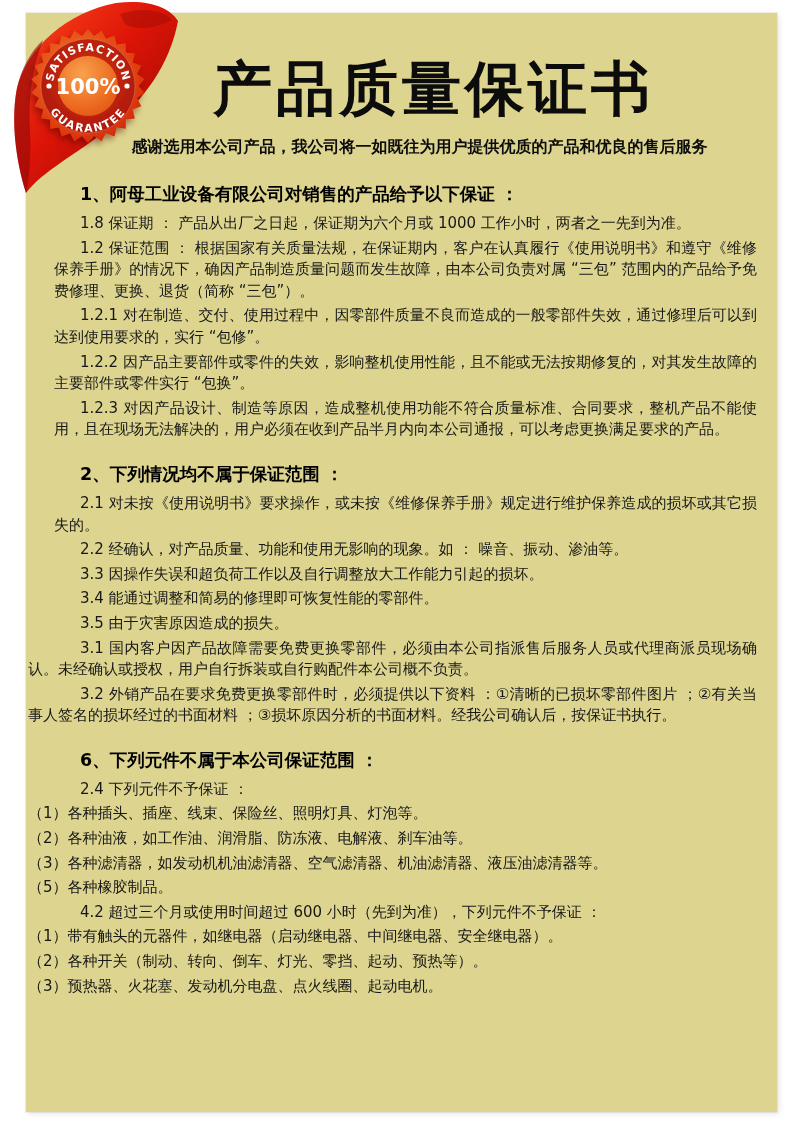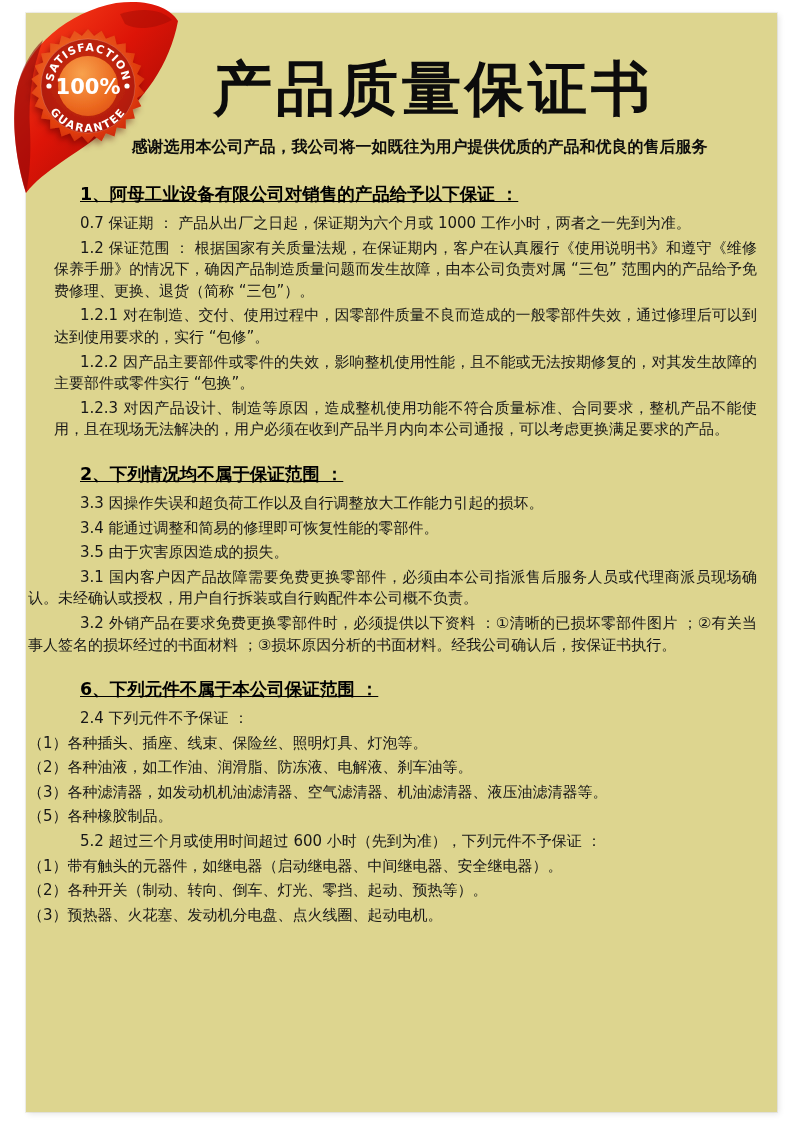--- a/index.html
+++ b/index.html
@@ -25,21 +25,21 @@
     color:#0c0c0c;white-space:nowrap;
   }
   .subtitle{
     margin:14px 0 0;padding-left:36px;text-align:center;
     font-size:16px;line-height:24px;font-weight:bold;color:#0c0c0c;
   }
 
   .sections{margin-top:0;}
   .sec-heading{
     font-size:17.5px;line-height:26px;font-weight:bold;color:#000;
-    margin:20px 0 6px;padding-left:26px;text-decoration:underline;
+    margin:20px 0 6px;padding-left:26px;
   }
   .section:first-child .sec-heading{margin-top:22px;}
 
   .para{
     margin:0 0 3px;font-size:15px;line-height:21.6px;
     text-align:justify;color:#171717;
   }
   .p-num{text-indent:26px;}
   .p-flush{margin-left:-26px;text-indent:0;}
   
@@ -55,31 +55,33 @@
 <div class="page">
 
   <div class="sheet">
     <h1 class="doc-title">产品质量保证书</h1>
     <p class="subtitle">感谢选用本公司产品，我公司将一如既往为用户提供优质的产品和优良的售后服务</p>
     <div class="content">
       <div class="sections">
   <section class="section">
     <h2 class="sec-heading">1、阿母工业设备有限公司对销售的产品给予以下保证 ：</h2>
     <div class="sec-paras">
-              <p class="para p-num">0.7 保证期 ： 产品从出厂之日起，保证期为六个月或 1000 工作小时，两者之一先到为准。</p>
+              <p class="para p-num">1.8 保证期 ： 产品从出厂之日起，保证期为六个月或 1000 工作小时，两者之一先到为准。</p>
               <p class="para p-num">1.2 保证范围 ： 根据国家有关质量法规，在保证期内，客户在认真履行《使用说明书》和遵守《维修保养手册》的情况下，确因产品制造质量问题而发生故障，由本公司负责对属 “三包” 范围内的产品给予免费修理、更换、退货（简称 “三包”）。</p>
               <p class="para p-num">1.2.1 对在制造、交付、使用过程中，因零部件质量不良而造成的一般零部件失效，通过修理后可以到达到使用要求的，实行 “包修”。</p>
               <p class="para p-num">1.2.2 因产品主要部件或零件的失效，影响整机使用性能，且不能或无法按期修复的，对其发生故障的主要部件或零件实行 “包换”。</p>
               <p class="para p-num">1.2.3 对因产品设计、制造等原因，造成整机使用功能不符合质量标准、合同要求，整机产品不能使用，且在现场无法解决的，用户必须在收到产品半月内向本公司通报，可以考虑更换满足要求的产品。</p>
             </div>
   </section>
 
   <section class="section">
     <h2 class="sec-heading">2、下列情况均不属于保证范围 ：</h2>
     <div class="sec-paras">
+              <p class="para p-num">2.1 对未按《使用说明书》要求操作，或未按《维修保养手册》规定进行维护保养造成的损坏或其它损失的。</p>
+              <p class="para p-num">2.2 经确认，对产品质量、功能和使用无影响的现象。如 ： 噪音、振动、渗油等。</p>
               <p class="para p-num">3.3 因操作失误和超负荷工作以及自行调整放大工作能力引起的损坏。</p>
               <p class="para p-num">3.4 能通过调整和简易的修理即可恢复性能的零部件。</p>
               <p class="para p-num">3.5  由于灾害原因造成的损失。</p>
             </div>
   </section>
 
   <section class="section">
     <div class="sec-paras">
               <p class="para p-num">3.1 国内客户因产品故障需要免费更换零部件，必须由本公司指派售后服务人员或代理商派员现场确认。未经确认或授权，用户自行拆装或自行购配件本公司概不负责。</p>
               <p class="para p-num">3.2 外销产品在要求免费更换零部件时，必须提供以下资料 ：①清晰的已损坏零部件图片 ；②有关当事人签名的损坏经过的书面材料 ；③损坏原因分析的书面材料。经我公司确认后，按保证书执行。</p>
@@ -87,21 +89,21 @@
   </section>
 
   <section class="section">
     <h2 class="sec-heading">6、下列元件不属于本公司保证范围 ：</h2>
     <div class="sec-paras">
               <p class="para p-num">2.4 下列元件不予保证 ：</p>
               <p class="para p-flush">（1）各种插头、插座、线束、保险丝、照明灯具、灯泡等。</p>
               <p class="para p-flush">（2）各种油液，如工作油、润滑脂、防冻液、电解液、刹车油等。</p>
               <p class="para p-flush">（3）各种滤清器，如发动机机油滤清器、空气滤清器、机油滤清器、液压油滤清器等。</p>
               <p class="para p-flush">（5）各种橡胶制品。</p>
-              <p class="para p-num">5.2 超过三个月或使用时间超过 600 小时（先到为准），下列元件不予保证 ：</p>
+              <p class="para p-num">4.2 超过三个月或使用时间超过 600 小时（先到为准），下列元件不予保证 ：</p>
               <p class="para p-flush">（1）带有触头的元器件，如继电器（启动继电器、中间继电器、安全继电器）。</p>
               <p class="para p-flush">（2）各种开关（制动、转向、倒车、灯光、零挡、起动、预热等）。</p>
               <p class="para p-flush">（3）预热器、火花塞、发动机分电盘、点火线圈、起动电机。</p>
             </div>
   </section>
 </div>
     </div>
   </div>
 
   <div class="badge">

